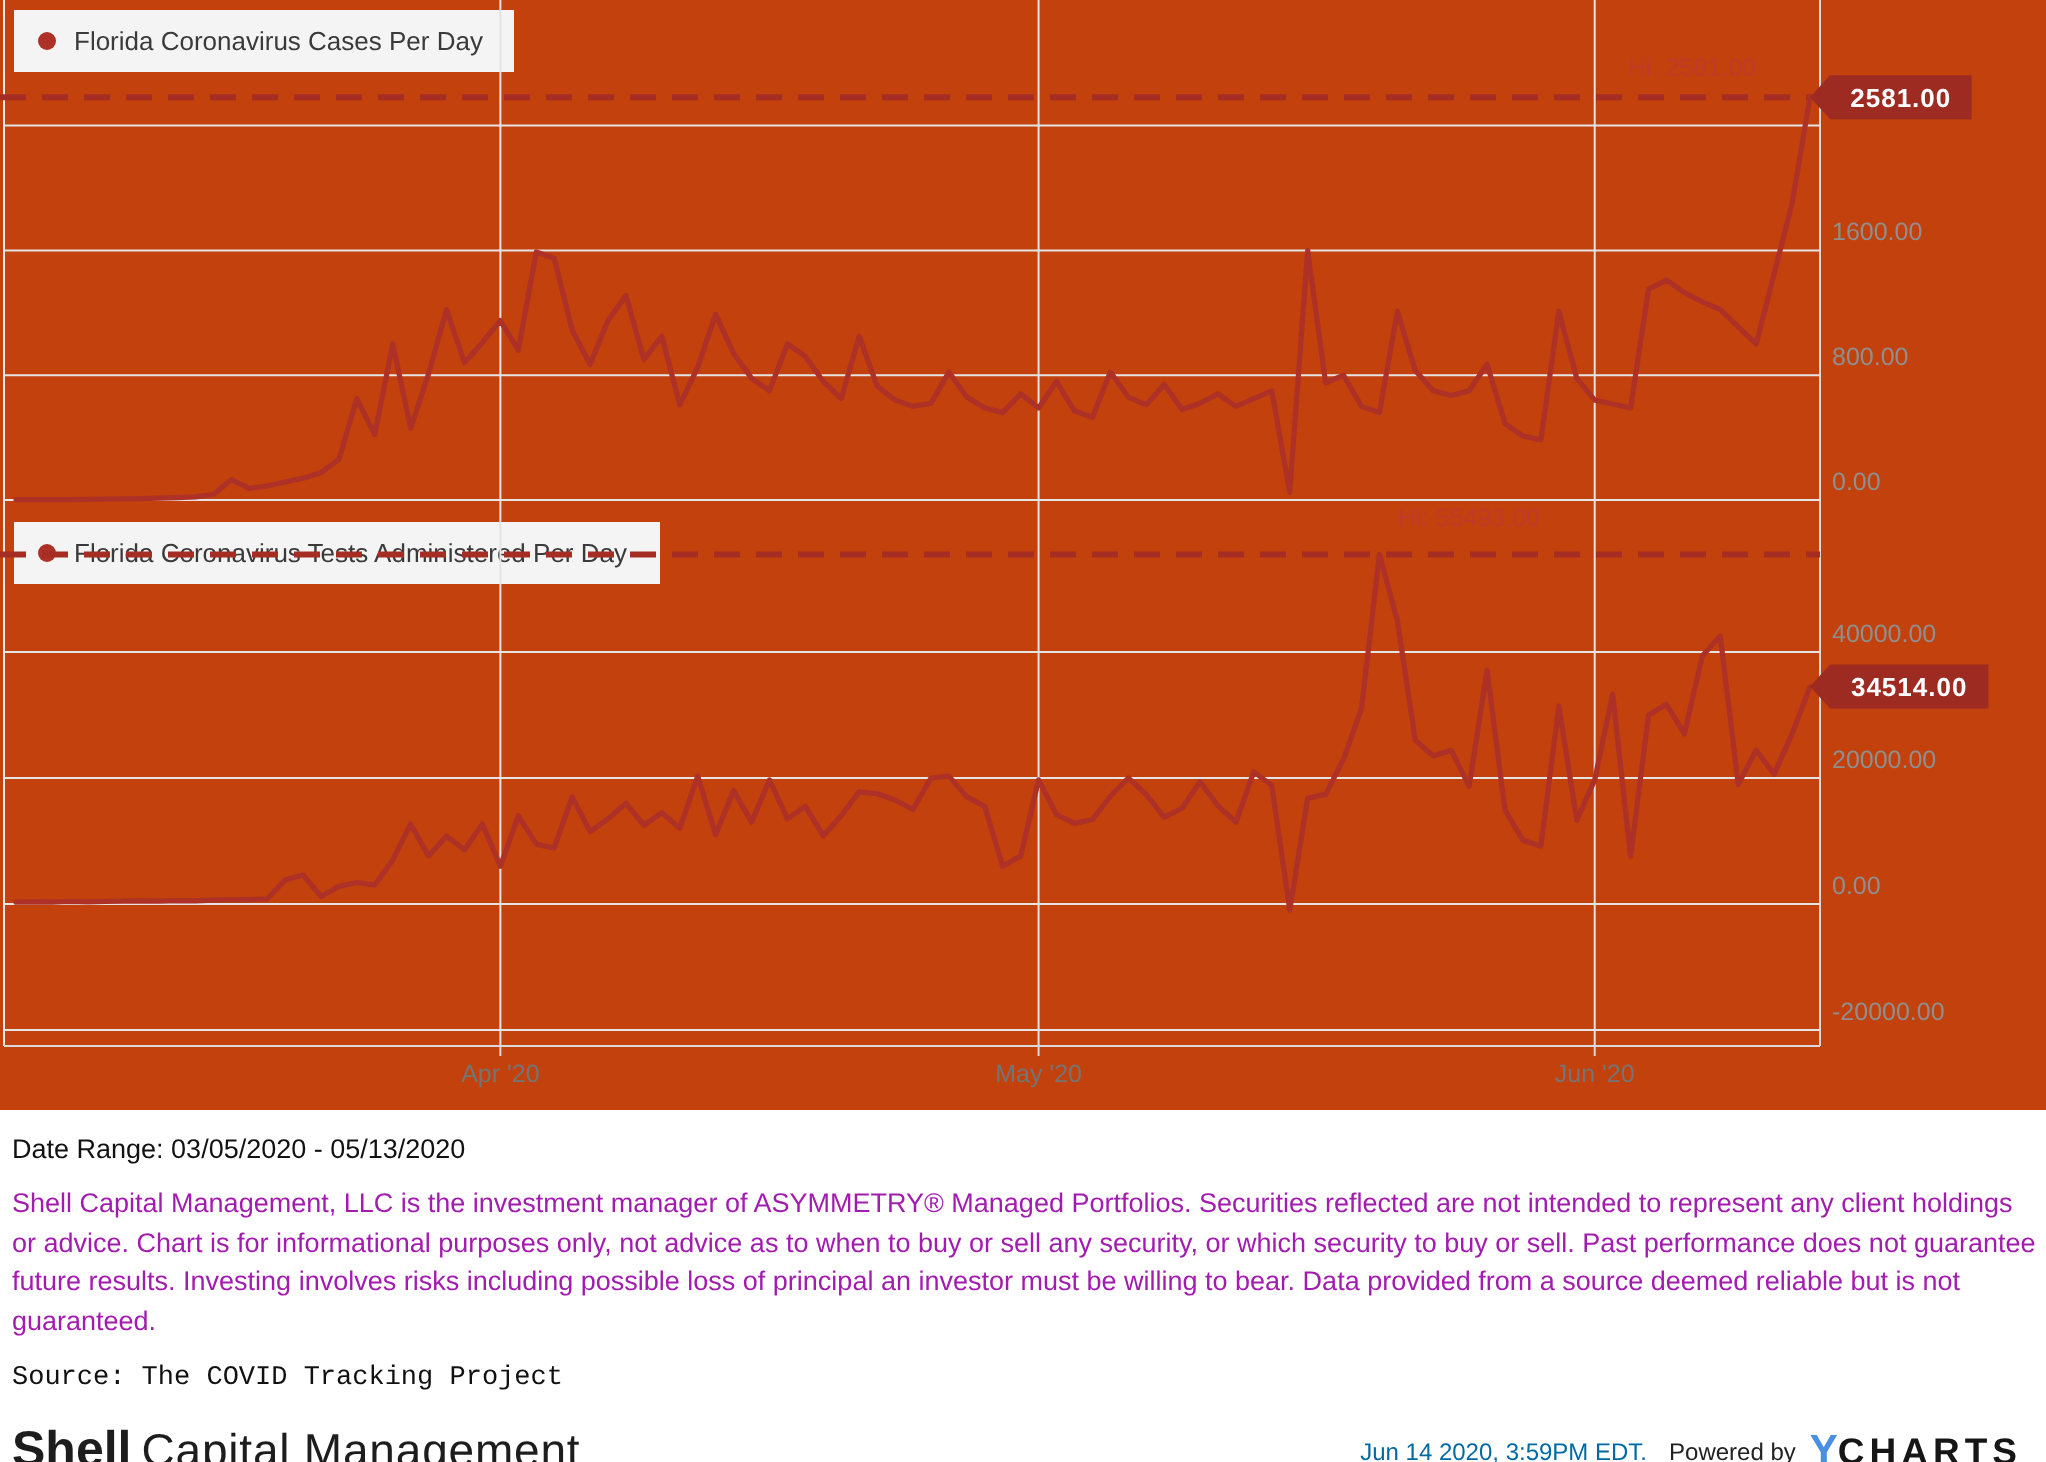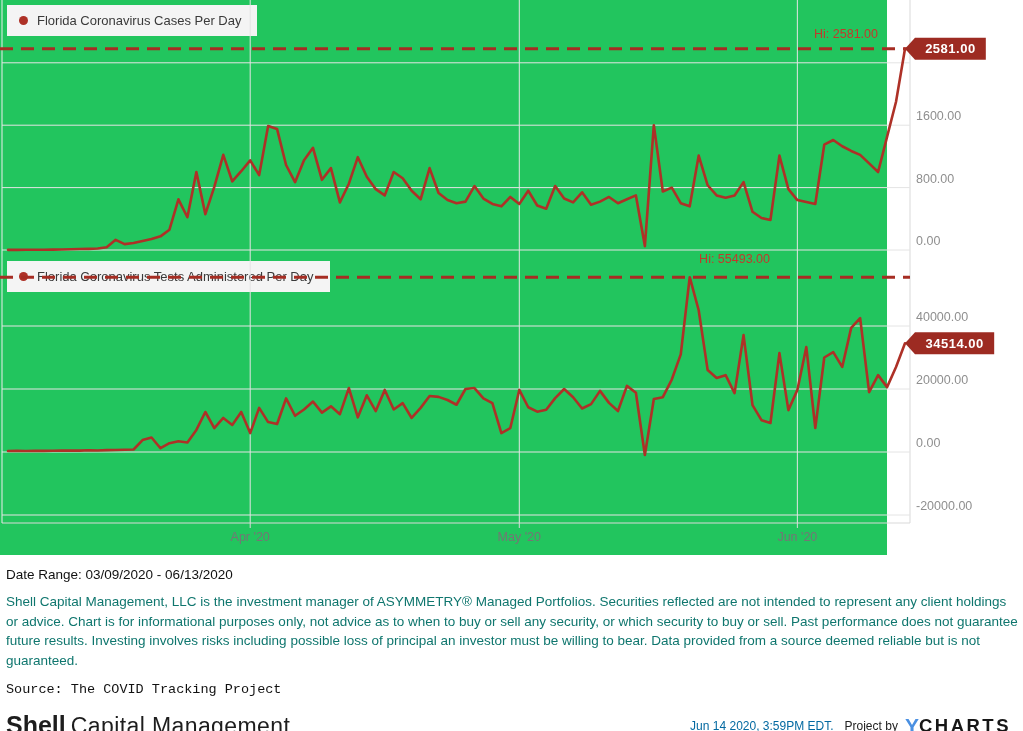--- a/index.html
+++ b/index.html
@@ -1,27 +1,27 @@
 <!DOCTYPE html>
 <html><head>
 <meta charset="utf-8">
 <style>
   * { margin:0; padding:0; box-sizing:border-box; }
   html,body { width:1023px; height:731px; background:#fff; overflow:hidden;
               font-family:"Liberation Sans", sans-serif; }
-  .chart-area { position:relative; width:887px; height:555px; background:#22c55e; }
+  .chart-area { position:relative; width:1023px; height:555px; background:#c2410c; }
   .legend { position:absolute; z-index:1; display:flex; align-items:center; gap:9px;
             background:#f4f4f4; padding:8px 16px 8px 12px; font-size:13px; color:#3a3a3a; }
   .legend .dot { width:9px; height:9px; border-radius:50%; background:#ae3127; flex:0 0 auto; }
   #legend-cases { left:7px; top:5px; }
   #legend-tests { left:7px; top:261px; }
   #chart-svg { position:absolute; left:0; top:0; z-index:2; pointer-events:none; }
   .footer { padding:9px 6px 0 6px; }
   .date-range { font-size:13.5px; color:#111; margin:3px 0 10px 0; }
-  .disclaimer { font-size:13.5px; color:#0f766e; line-height:19.5px; width:1014px; margin-bottom:12px; }
+  .disclaimer { font-size:13.5px; color:#a21caf; line-height:19.5px; width:1014px; margin-bottom:12px; }
   .source { font-size:13.5px; color:#111; margin-bottom:14px;font-family:Liberation Mono, monospace; }
   .brand-row { display:flex; align-items:center; justify-content:space-between; padding-right:6px; }
   .shell-logo { font-size:23px; color:#1d1d1d; letter-spacing:0.4px; }
   .shell-logo b { font-weight:bold; font-size:25px; letter-spacing:0; margin-right:5px; }
   .stamp { display:flex; align-items:center; gap:7px; }
   .stamp .time { font-size:12px; color:#0369a1; }
   .stamp .pby { font-size:12px; color:#222; margin-left:4px; }
   .ycharts { display:flex; align-items:center; }
   .ycharts .y { font-size:21px; font-weight:bold; color:#4a90e2; }
   .ycharts .rest { font-size:18.5px; font-weight:bold; color:#161616; letter-spacing:2.5px; }
@@ -74,27 +74,27 @@
       <text x="916" y="321" font-size="12.5" fill="#8F8F8F">40000.00</text>
       <line x1="0" y1="277.19705" x2="910" y2="277.19705" stroke="#A62D23" stroke-width="3" stroke-dasharray="13 8"></line>
       <text x="770" y="263" text-anchor="end" font-size="12.5" fill="#C13A2C">Hi: 55493.00</text>
       <polyline points="8,451.055 16.97,450.8975 25.94,451.055 34.910000000000004,450.74 43.88,450.8975 52.85,450.74 61.82000000000001,450.5825 70.79,450.425 79.76,450.5825 88.73,450.2675 97.7,450.425 106.67,450.11 115.64000000000001,449.9525 124.61000000000001,449.795 133.58,449.48 142.55,440.03 151.52,437.51 160.49,448.22 169.46,443.18 178.43,441.29 187.4,442.55 196.37,429.95 205.34,411.995 214.31,428.06 223.28000000000003,417.98 232.25000000000003,424.91 241.22000000000003,411.995 250.19000000000003,433.1 259.16,407.9 268.13,422.075 277.1,423.965 286.07,398.45 295.04,415.775 304.01000000000005,409.475 312.98,401.6 321.95000000000005,412.625 330.92,406.325 339.89000000000004,414.2 348.86,388.055 357.83000000000004,417.35 366.8,395.3 375.77000000000004,411.05 384.74,389.945 393.71000000000004,409.475 402.68,403.175 411.65000000000003,417.98 420.62,407.9 429.59000000000003,395.93 438.56000000000006,396.875 447.53000000000003,400.025 456.50000000000006,404.75 465.47,389 474.44000000000005,388.055 483.41,398.45 492.38000000000005,403.175 501.35,433.1 510.32000000000005,428.06 519.29,389.945 528.26,407.27 537.23,411.68 546.2,409.79 555.1700000000001,398.135 564.14,389 573.11,397.19 582.08,408.53 591.0500000000001,404.12 600.0200000000001,390.89 608.99,402.86 617.96,411.05 626.9300000000001,385.85 635.9000000000001,392.78 644.87,454.9925 653.84,399.08 662.8100000000001,397.19 671.7800000000001,379.55 680.75,354.35 689.72,277.19705 698.69,310.25 707.6600000000001,370.1 716.63,377.975 725.6,375.14 734.57,393.095 743.5400000000001,335.135 752.5100000000001,405.065 761.48,420.185 770.45,423.02 779.4200000000001,353.09000000000003 788.3900000000001,410.105 797.36,389.945 806.33,347.105 815.3000000000001,428.06 824.2700000000001,357.5 833.24,352.145 842.21,366.95 851.1800000000001,327.89 860.1500000000001,318.125 869.1200000000001,392.15 878.09,375.14 887.0600000000001,387.11 896.0300000000001,366.95 905.0000000000001,343.2809" fill="none" stroke="#AE3127" stroke-width="2.6" stroke-linejoin="round" stroke-linecap="round"></polyline>
       <path d="M 905 343.2809 L 915 332.2809 H 994.2 V 354.2809 H 915 Z" fill="#9D2B22"></path>
       <text x="954.6" y="347.8809" text-anchor="middle" font-size="13" font-weight="bold" letter-spacing="0.5" fill="#fff">34514.00</text>
     </svg>
 </div>
 
 <div class="footer">
-  <div class="date-range">Date Range: 03/09/2020 - 06/13/2020</div>
+  <div class="date-range">Date Range: 03/05/2020 - 05/13/2020</div>
   <div class="disclaimer">Shell Capital Management, LLC is the investment manager of ASYMMETRY® Managed Portfolios. Securities reflected are not intended to represent any client holdings or advice. Chart is for informational purposes only, not advice as to when to buy or sell any security, or which security to buy or sell. Past performance does not guarantee future results. Investing involves risks including possible loss of principal an investor must be willing to bear. Data provided from a source deemed reliable but is not guaranteed.</div>
   <div class="source">Source: The COVID Tracking Project</div>
   <div class="brand-row">
     <div class="shell-logo"><b>Shell</b><span>Capital Management</span></div>
     <div class="stamp">
       <span class="time">Jun 14 2020, 3:59PM EDT.</span>
-      <span class="pby">Project by</span>
+      <span class="pby">Powered by</span>
       <span class="ycharts">
           <span class="y">Y</span>
           <span class="rest">CHARTS</span>
         </span>
     </div>
   </div>
 </div>
 
 </body></html>

